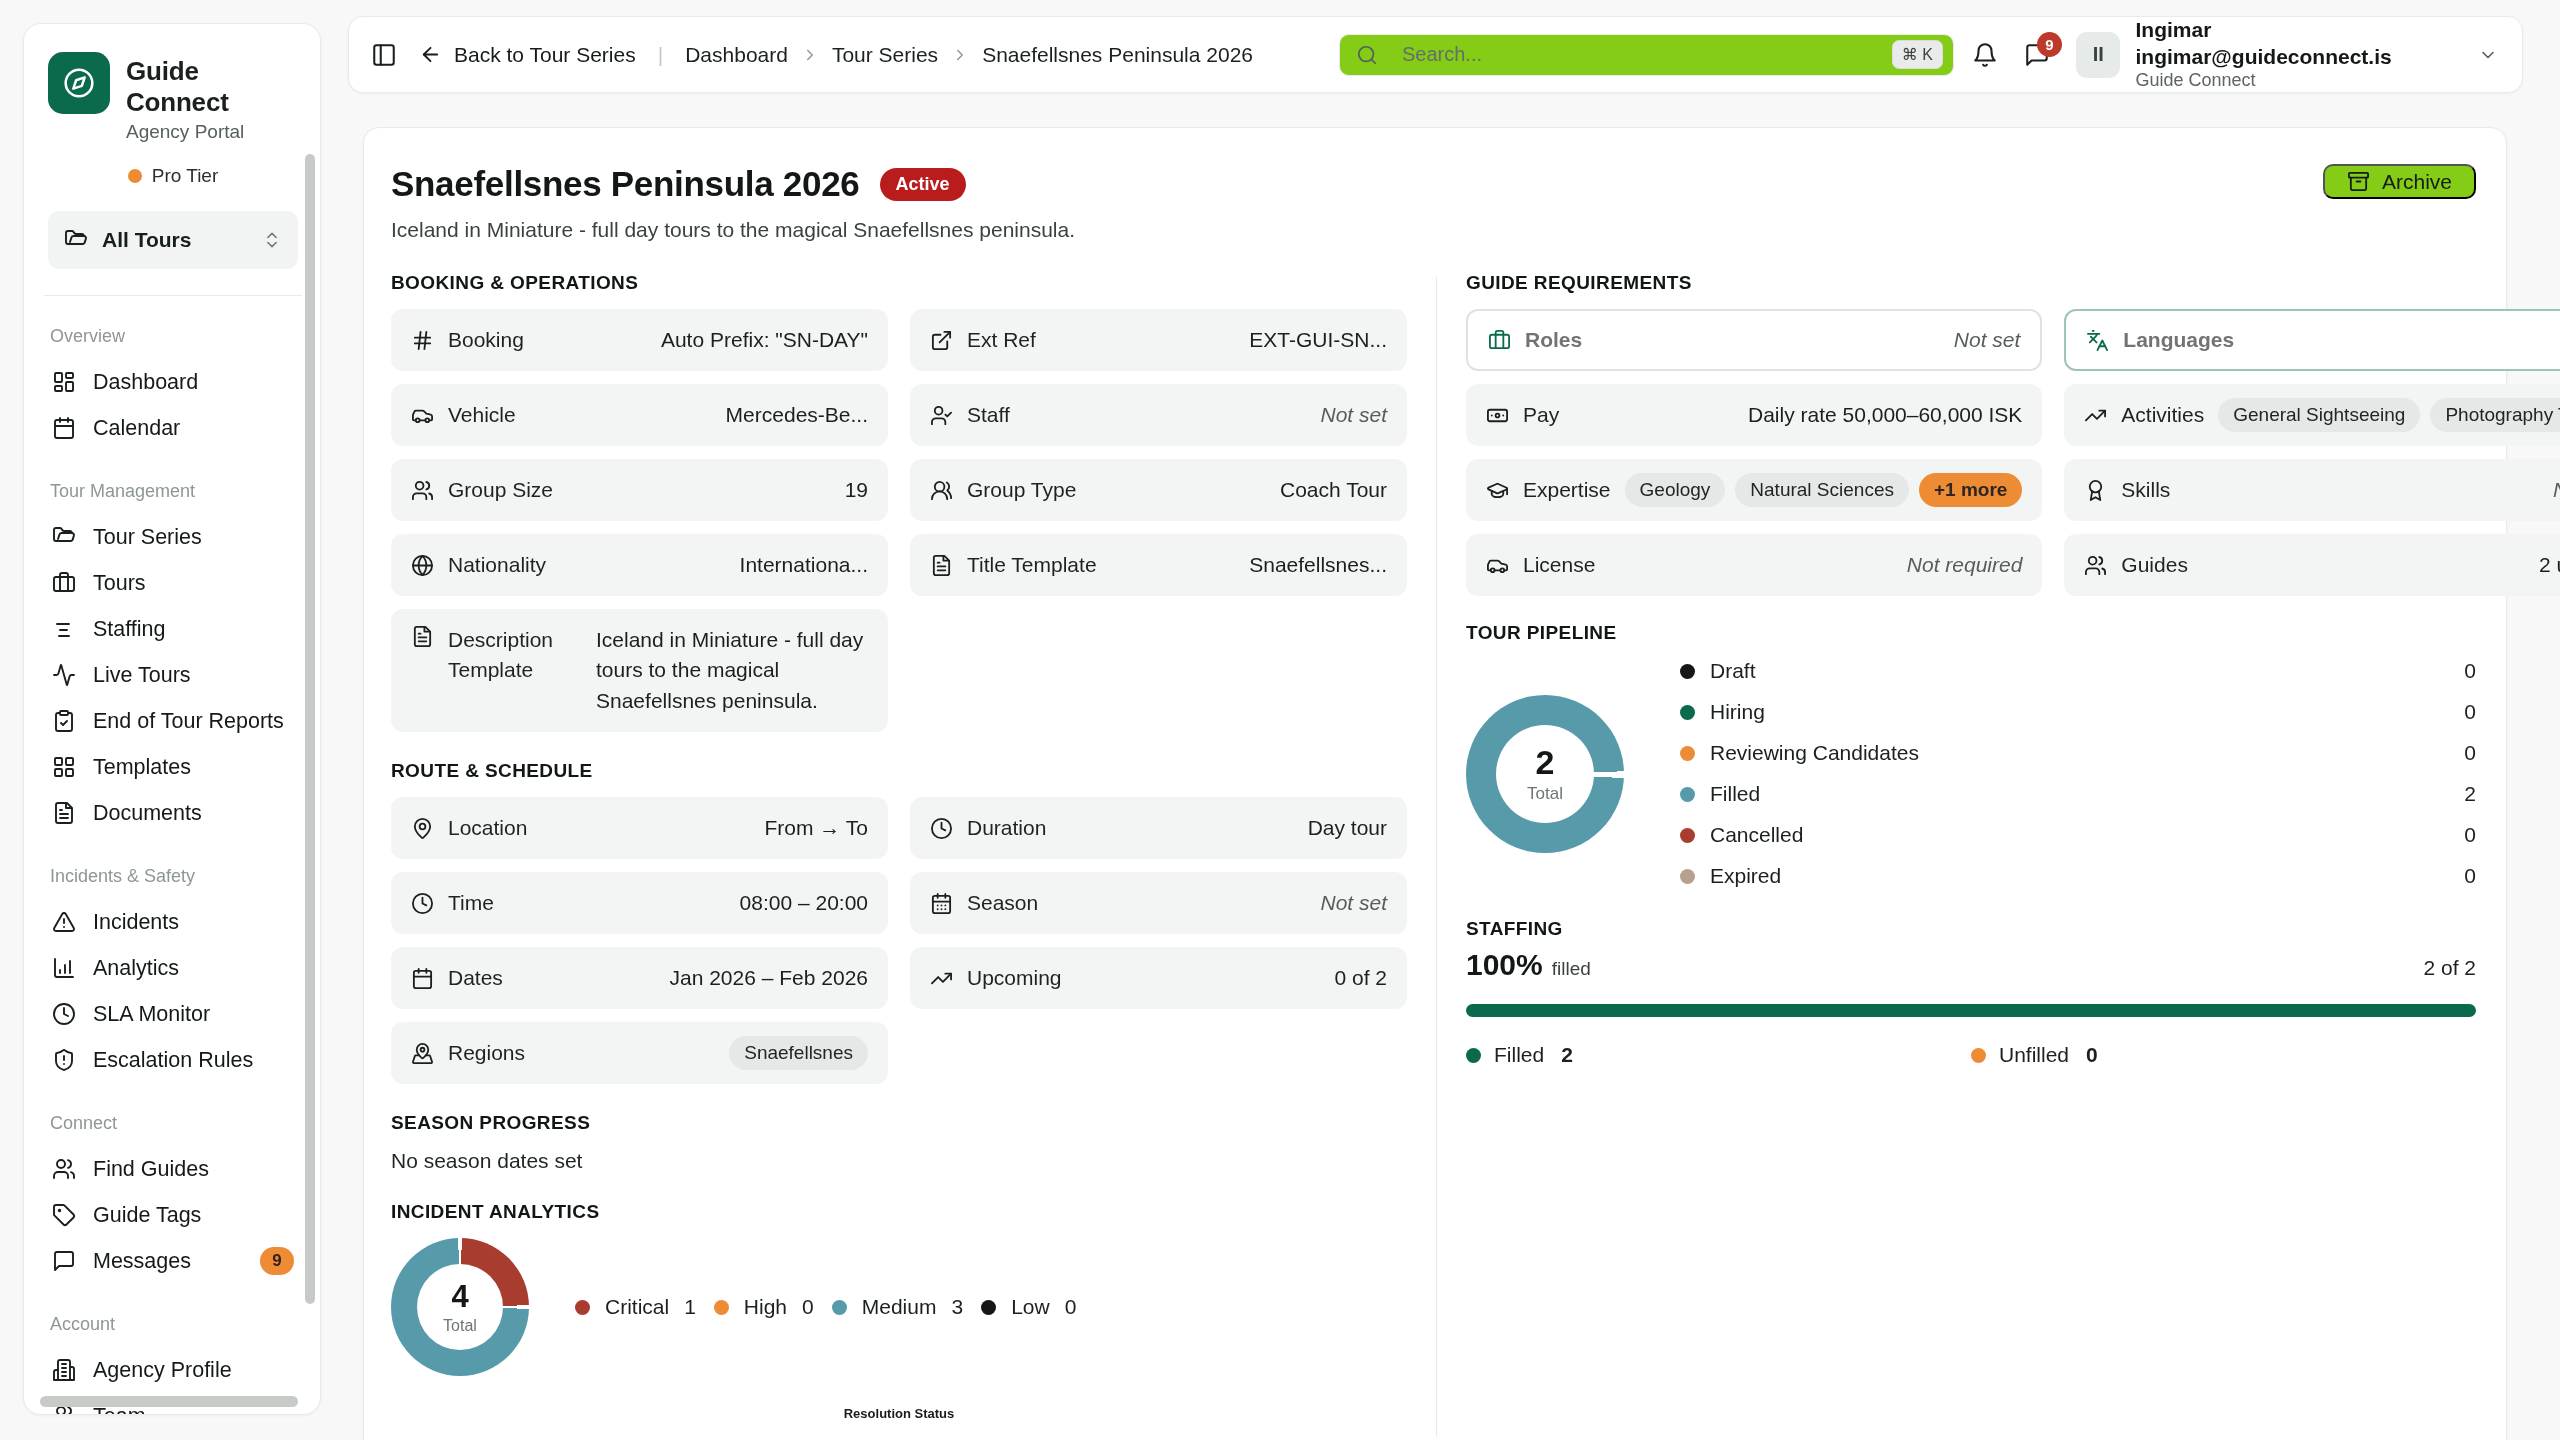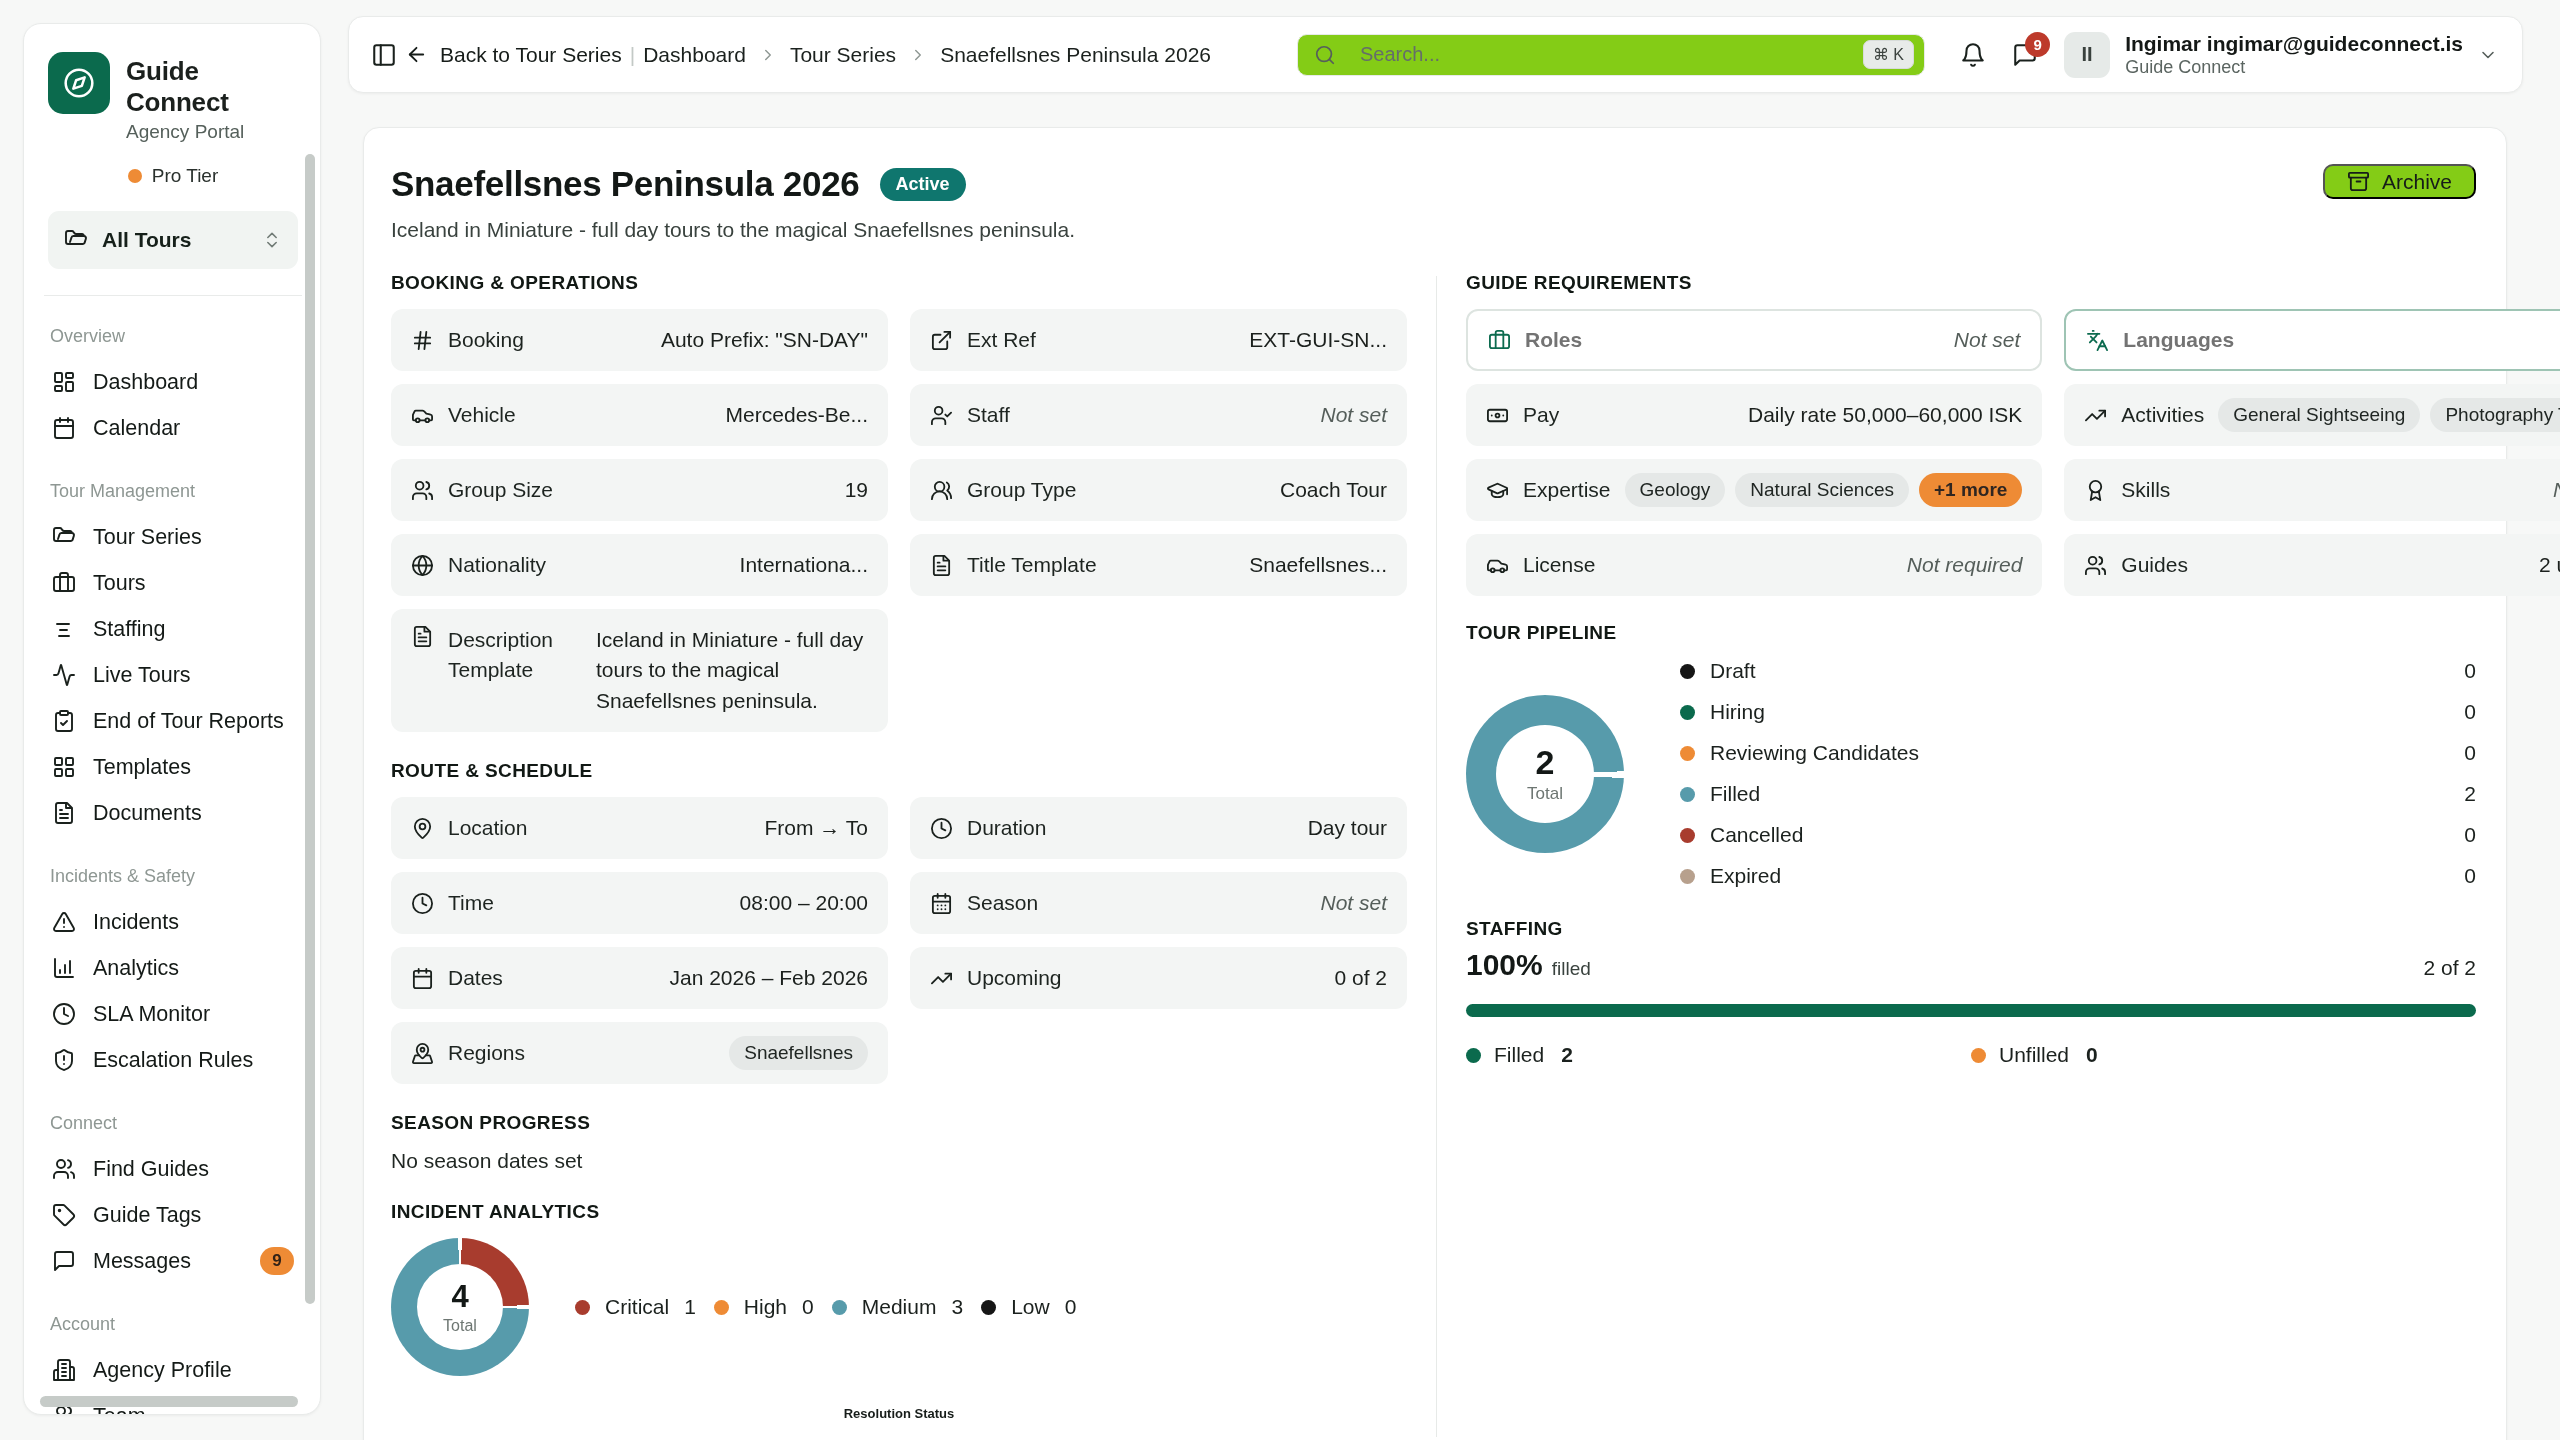--- a/index.html
+++ b/index.html
@@ -50,21 +50,21 @@
   .v-scroll { position:absolute; right:5px; top:130px; width:10px; height:1150px; background:#c6cbc8; border-radius:6px; }
   .h-scroll { position:absolute; left:16px; bottom:7px; height:11px; width:258px; background:#c6cbc8; border-radius:6px; }
 
   
   .topbar {
     position:absolute; left:348px; top:16px; width:2175px; height:77px;
     background:#fff; border:1px solid #e9ebea; border-radius:15px;
     box-shadow:0 1px 3px rgba(0,0,0,.05);
     display:flex; align-items:center; padding:0 24px 0 22px; gap:18px;
   }
-  .tb-left { display:flex; align-items:center; gap:8px; }
+  .tb-left { display:flex; align-items:center; gap:22px; }
   .tb-iconbtn { color:#1a211d; cursor:pointer; display:flex; }
   .back-link { display:flex; align-items:center; gap:12px; font-size:21px; color:#161c19; cursor:pointer; white-space:nowrap; }
   .tb-pipe { color:#c3c9c6; font-size:21px; }
   .crumbs { display:flex; align-items:center; gap:13px; font-size:21px; color:#1b211e; white-space:nowrap; }
   .crumb { cursor:pointer; }
   .crumb-sep { color:#8e9793; display:flex; }
   .search {
     width:628px; height:42px; background:#84cc16; border:1px solid #e7eae8; border-radius:10px;
     display:flex; align-items:center; gap:22px; padding:0 10px 0 16px; margin-left:68px;
   }
@@ -96,21 +96,21 @@
   .main {
     position:absolute; left:363px; top:127px; width:2144px; height:1400px;
     background:#fff; border:1px solid #e9ebea; border-radius:16px;
     box-shadow:0 1px 3px rgba(0,0,0,.05);
     padding:36px 30px 30px 27px;
   }
   .page-head { display:flex; align-items:flex-start; }
   .title-row { display:flex; align-items:center; gap:20px; }
   .page-title { font-size:35px; font-weight:700; letter-spacing:-.3px; color:#131816; }
   .status-badge {
-    background:#0f766e; color:#fff; font-size:18px; font-weight:600;
+    background:#b91c1c; color:#fff; font-size:18px; font-weight:600;
     padding:6px 16px; border-radius:999px;
   }
   .page-sub { margin-top:14px; font-size:21px; color:#39423e; }
   .archive-btn {
     margin-left:auto; height:35px; background:#84cc16; border-radius:10px;
     display:flex; align-items:center; gap:12px; padding:0 22px; font-size:21px; color:#161c19; cursor:pointer;
   }
 
   .cols { display:flex; margin-top:30px; }
   .col-left { width:1016px; flex:none; }

